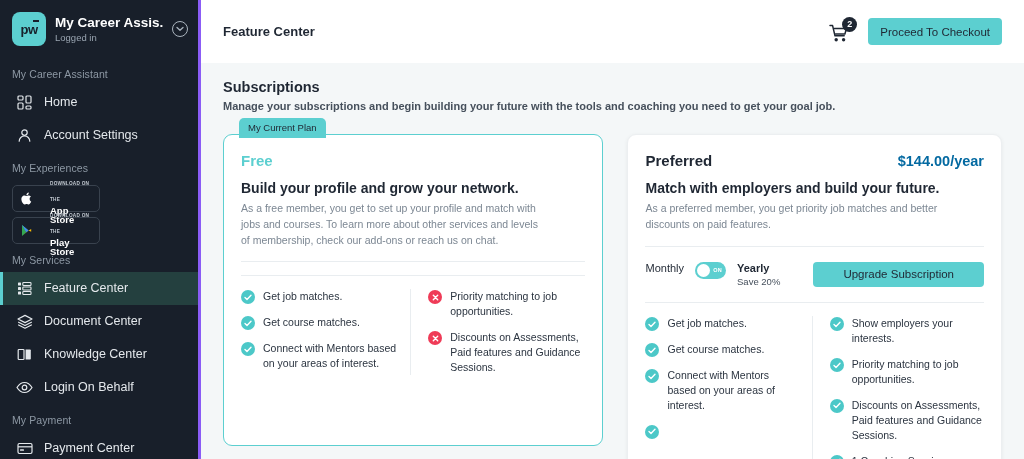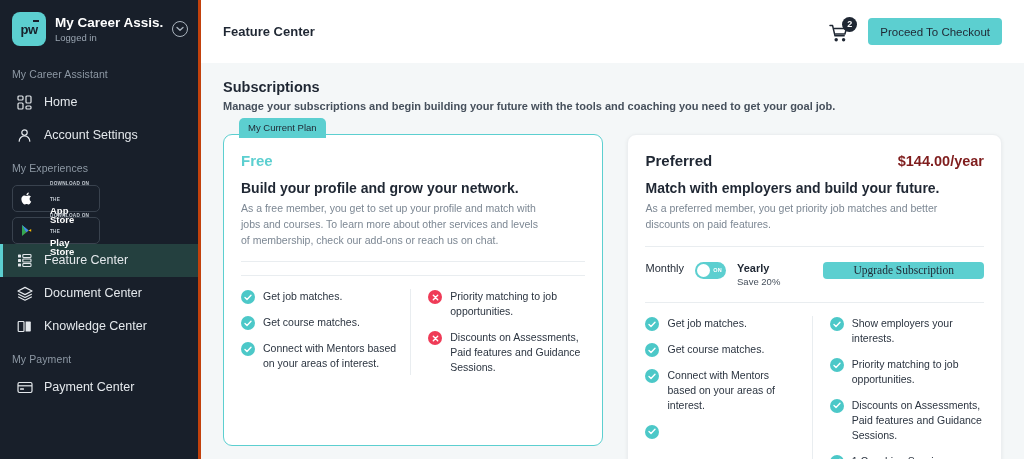--- a/index.html
+++ b/index.html
@@ -8,21 +8,21 @@
     overflow: hidden;
     font-family: "Liberation Sans", sans-serif;
     background: #f4f7f8;
   }
   .app { display: flex; width: 1024px; height: 459px; }
 
   
   .sidebar {
     width: 201px; flex: 0 0 201px; height: 459px;
     background: #181f2a;
-    border-right: 3px solid #c2410c;
+    border-right: 3px solid #8b5cf6;
     overflow: hidden; position: relative;
   }
   .brand { display: flex; align-items: center; padding: 12px 10px 12px 12px; gap: 9px; }
   .brand-logo {
     width: 34px; height: 34px; flex: 0 0 34px;
     background: #5ccfd0; border-radius: 8px;
     display: flex; align-items: center; justify-content: center;
     color: #17202b; font-size: 13px; font-weight: 700; letter-spacing: -.5px;
     position: relative;
   }
@@ -103,21 +103,21 @@
     background: #fff; border-radius: 9px; padding: 17px 17px 16px;
     min-height: 312px;
   }
   .card.free { border: 1.5px solid #5ccfd0; }
   .card.pref { border: 1px solid #eceff1; box-shadow: 0 1px 4px rgba(24,31,42,.06); }
 
   .card-head { display: flex; align-items: baseline; justify-content: space-between; }
   .plan-name { font-size: 15px; font-weight: 700; }
   .plan-name.teal { color: #5ccfd0; }
   .plan-name.dark { color: #1f2733; }
-  .plan-price { font-size: 14.5px; font-weight: 700; color: #7f1d1d; }
+  .plan-price { font-size: 14.5px; font-weight: 700; color: #0369a1; }
   .plan-tagline { font-size: 14px; font-weight: 700; color: #1f2733; margin-top: 11px; }
   .plan-desc { font-size: 10.5px; color: #7c8793; line-height: 1.5; margin-top: 5px; max-width: 300px; }
 
   .divider { height: 1px; background: #e9edf0; margin: 13px 0; }
   .current-plan { text-align: center; font-size: 12px; color: #2b3440; padding: 3px 0 4px; }
 
   .toggle-row { display: flex; align-items: flex-start; gap: 11px; padding: 2px 0; }
   .tg-label { font-size: 11px; color: #1f2733; }
   .switch {
     width: 31px; height: 17px; border-radius: 9px; background: #5ccfd0;
@@ -128,22 +128,22 @@
     border-radius: 50%; background: #fff;
   }
   .switch .on-txt {
     position: absolute; right: 4px; top: 0; line-height: 17px;
     font-size: 5.5px; font-weight: 700; color: #fff; letter-spacing: .2px;
   }
   .tg-strong { font-size: 11px; font-weight: 700; color: #1f2733; line-height: 1.25; }
   .tg-sub { font-size: 9.5px; color: #46505c; margin-top: 1px; }
   .upgrade-btn {
     margin-left: auto; background: #5ccfd0; color: #1f2733; border: none;
-    border-radius: 4px; height: 17px; padding: 0 30px; font-size: 11.5px;
-    font-family: Liberation Serif, serif; cursor: pointer; white-space: nowrap;
+    border-radius: 4px; height: 25px; padding: 0 30px; font-size: 11.5px;
+    font-family: Liberation Sans, sans-serif; cursor: pointer; white-space: nowrap;
   }
 
   .feat-cols { display: flex; gap: 0; }
   .feat-col { flex: 1 1 0; padding-right: 12px; }
   .feat-col + .feat-col { border-left: 1px solid #e9edf0; padding-left: 17px; padding-right: 0; }
   .feat-item { display: flex; gap: 8px; margin-bottom: 11px; align-items: flex-start; }
   .feat-item:last-child { margin-bottom: 0; }
   .badge-ico { width: 14px; height: 14px; flex: 0 0 14px; border-radius: 50%; margin-top: 1px;
     display: flex; align-items: center; justify-content: center; }
   .badge-ico.yes { background: #4cc8c8; }
@@ -217,20 +217,21 @@
           <path d="M1 11.9 L5.3 8.3 L7.6 6.4 Z" fill="#ea4335"></path>
           <path d="M7.6 6.4 L10.2 5.1 L10.2 7.8 Z" fill="#fbbc04"></path>
         </svg>
       </span>
       <span class="store-lines">
         <span class="store-top">DOWNLOAD ON THE</span>
         <span class="store-name" style="display:block">Play Store</span>
       </span>
     </div>
 
+    <div class="nav-group-label">My Services</div>
     <div class="nav-item active">
       <span class="ico">
         <svg width="15" height="15" viewBox="0 0 15 15">
           <rect x="1" y="1.5" width="3" height="3" rx=".6" fill="#e4e8ec"></rect>
           <rect x="1" y="6" width="3" height="3" rx=".6" fill="#e4e8ec"></rect>
           <rect x="1" y="10.5" width="3" height="3" rx=".6" fill="#e4e8ec"></rect>
           <rect x="5.8" y="1.5" width="8.2" height="3" rx=".8" stroke="#e4e8ec" stroke-width="1.1" fill="none"></rect>
           <rect x="5.8" y="6" width="8.2" height="3" rx=".8" stroke="#e4e8ec" stroke-width="1.1" fill="none"></rect>
           <rect x="5.8" y="10.5" width="8.2" height="3" rx=".8" stroke="#e4e8ec" stroke-width="1.1" fill="none"></rect>
         </svg>
@@ -248,20 +249,29 @@
       <span>Document Center</span>
     </div>
     <div class="nav-item">
       <span class="ico">
         <svg width="15" height="15" viewBox="0 0 15 15">
           <rect x="1.2" y="2.5" width="5.8" height="10" rx=".8" stroke="#e4e8ec" stroke-width="1.2" fill="none"></rect>
           <path d="M8.6 2.5 h4.4 a.8 .8 0 0 1 .8 .8 v8.4 a.8 .8 0 0 1 -.8 .8 h-4.4 z" fill="#e4e8ec"></path>
         </svg>
       </span>
       <span>Knowledge Center</span>
+    </div>
+    <div class="nav-item">
+      <span class="ico">
+        <svg width="17" height="13" viewBox="0 0 17 13">
+          <path d="M1 6.5 C3.4 2.6 6 1.5 8.5 1.5 S13.6 2.6 16 6.5 C13.6 10.4 11 11.5 8.5 11.5 S3.4 10.4 1 6.5 Z" stroke="#e4e8ec" stroke-width="1.2" fill="none"></path>
+          <circle cx="8.5" cy="6.5" r="2.3" stroke="#e4e8ec" stroke-width="1.2" fill="none"></circle>
+        </svg>
+      </span>
+      <span>Login On Behalf</span>
     </div>
 
     <div class="nav-group-label">My Payment</div>
     <div class="nav-item">
       <span class="ico">
         <svg width="16" height="13" viewBox="0 0 16 13">
           <rect x="1" y="1.5" width="14" height="10" rx="1.4" stroke="#e4e8ec" stroke-width="1.2" fill="none"></rect>
           <path d="M1 4.8 h14" stroke="#e4e8ec" stroke-width="1.2"></path>
           <rect x="3" y="7.2" width="4" height="1.6" rx=".6" fill="#e4e8ec"></rect>
         </svg>

